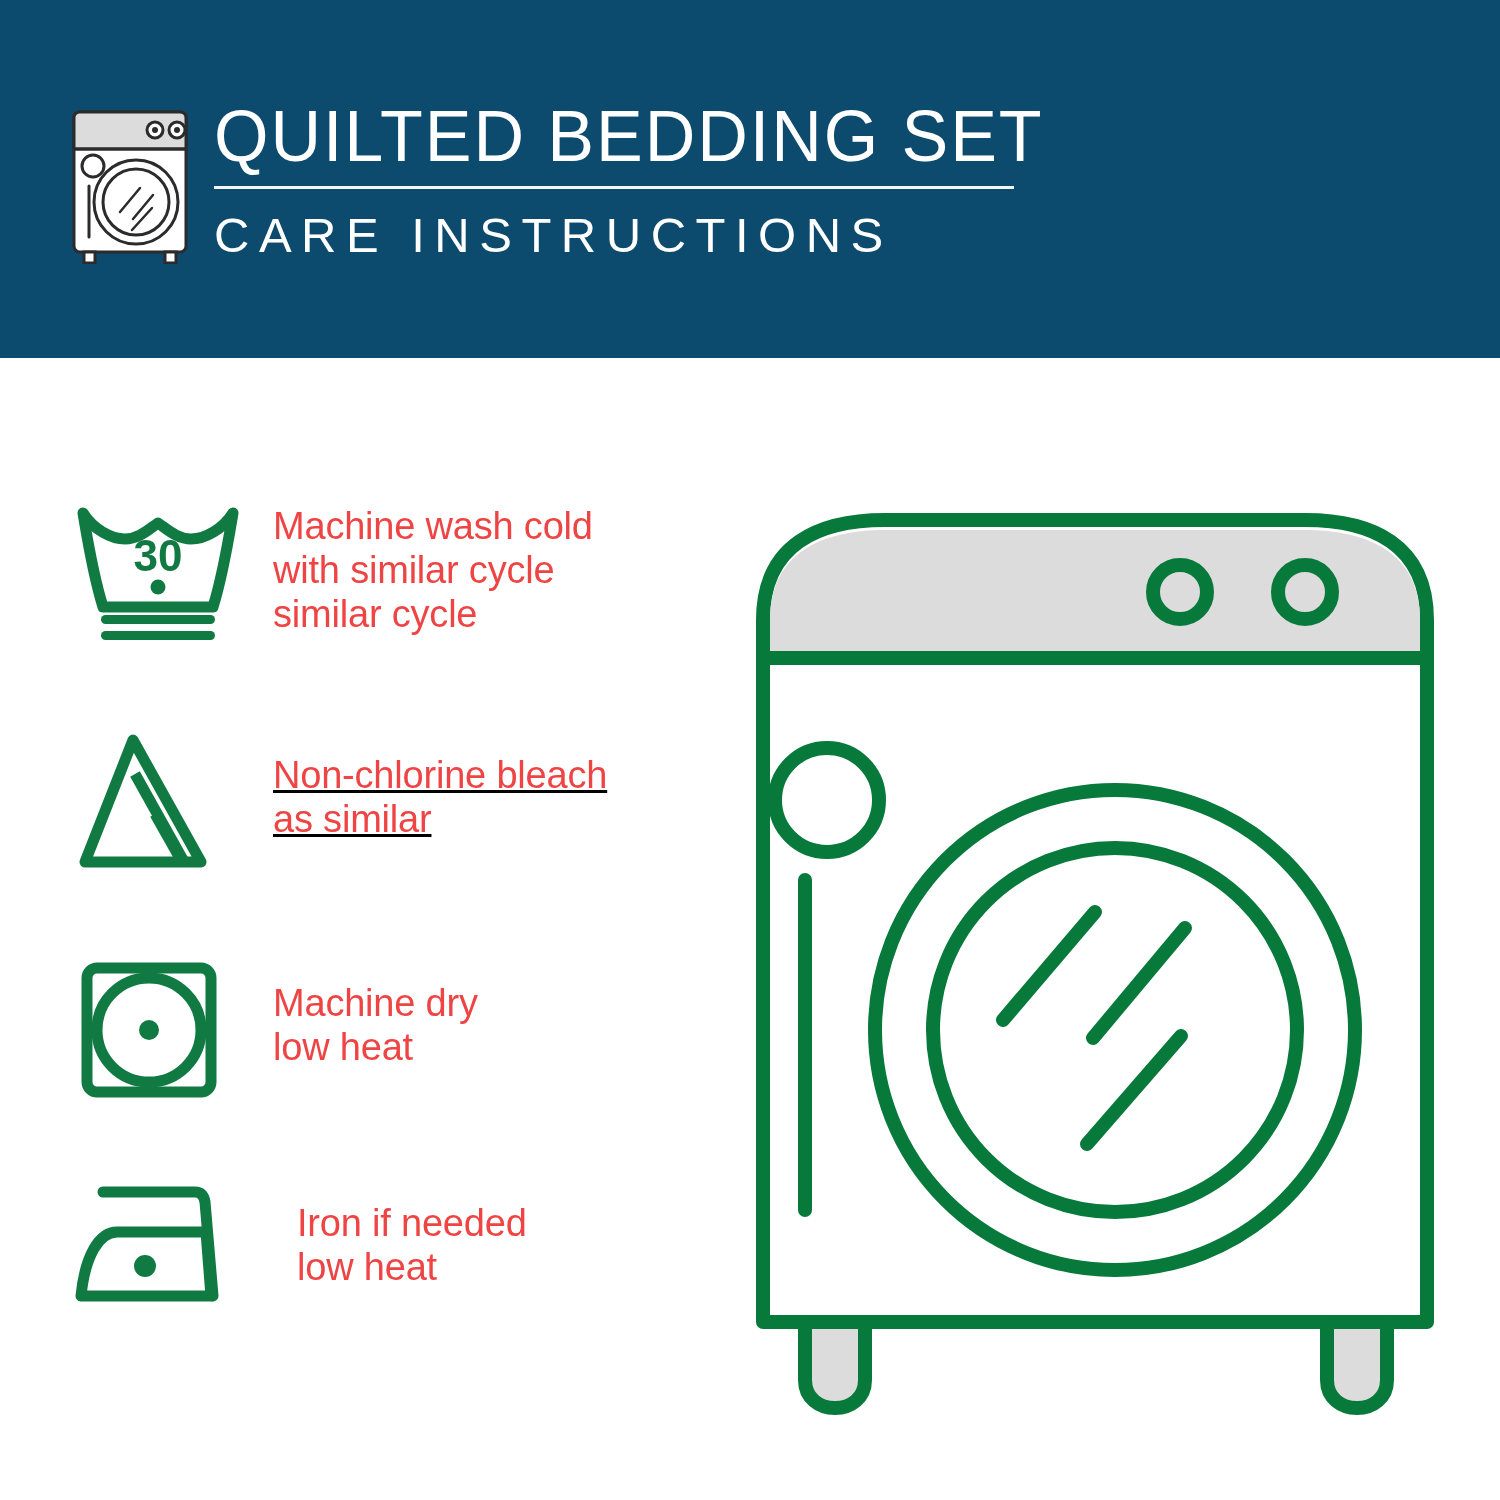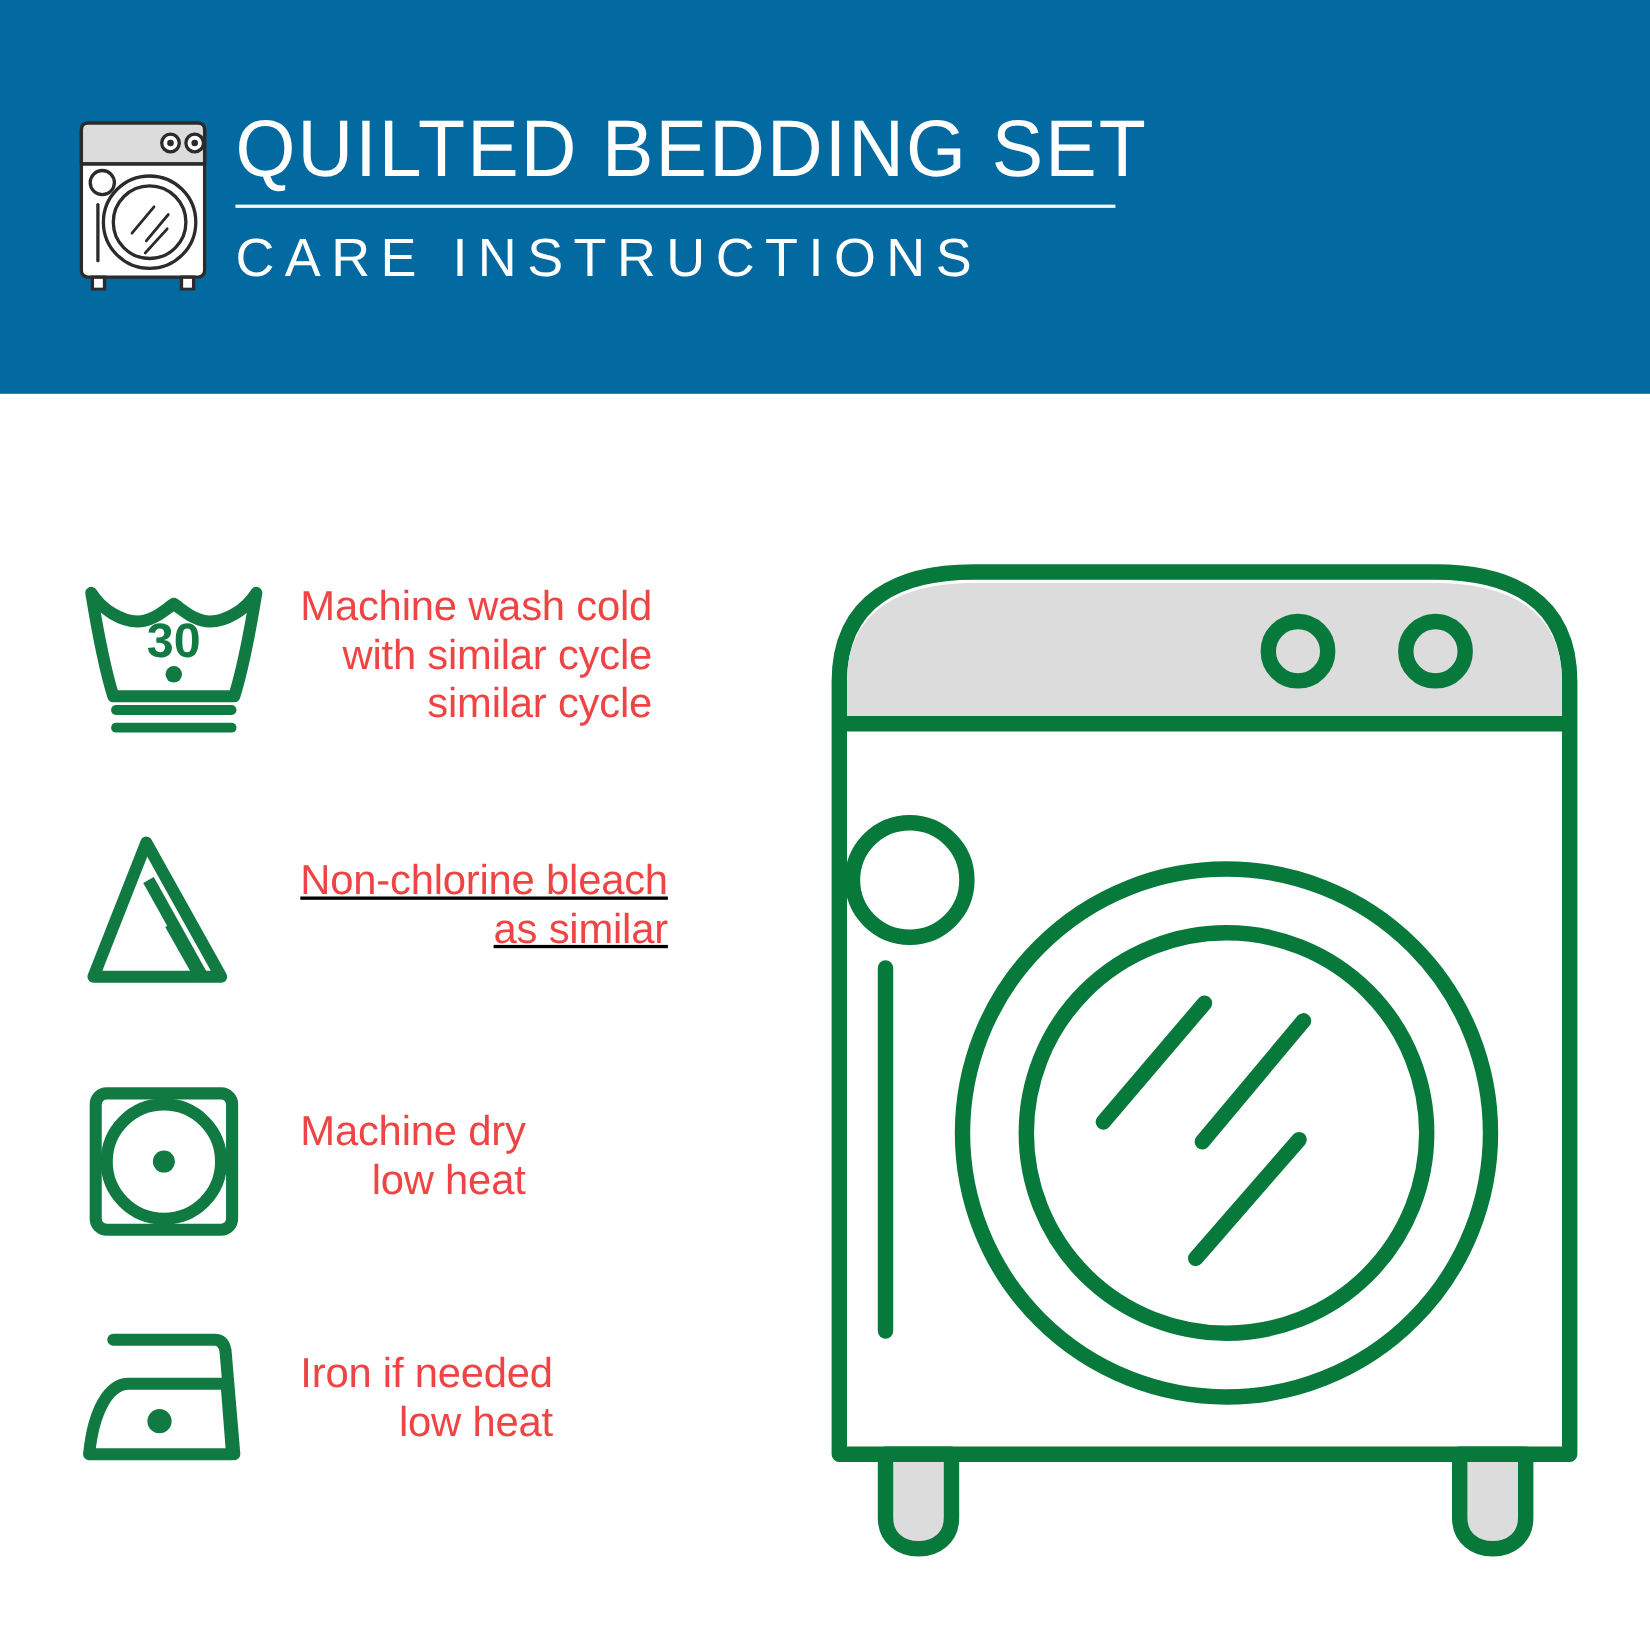--- a/index.html
+++ b/index.html
@@ -15,21 +15,21 @@
     position: relative;
   }
 
   
   .header {
     position: absolute;
     left: 0;
     top: 0;
     width: 1500px;
     height: 358px;
-    background: #0369a1;
+    background: #0c4a6e;
   }
   .header-inner {
     position: absolute;
     left: 60px;
     top: 96px;
     display: flex;
     align-items: flex-start;
   }
   .header-icon {
     width: 140px;
@@ -68,31 +68,30 @@
     font-weight: 400;
     color: #ffffff;
     letter-spacing: 9.5px;
     white-space: nowrap;
   }
 
   
   .care-list {
     position: absolute;
     left: 70px;
-    top: 506px;
+    top: 480px;
     width: 640px;
-    text-align: right;
   }
   .care-row {
     display: flex;
     align-items: center;
     height: 175px;
     margin-bottom: 55px;
   }
-  .care-row:last-child { margin-bottom: 0; }
+  .care-row:last-child { margin-bottom: 0; gap: 24px; }
   .care-symbol {
     width: 175px;
     height: 160px;
     flex: 0 0 175px;
     display: flex;
     align-items: center;
     justify-content: center;
   }
   .care-symbol svg { display: block; }
   .care-text {

